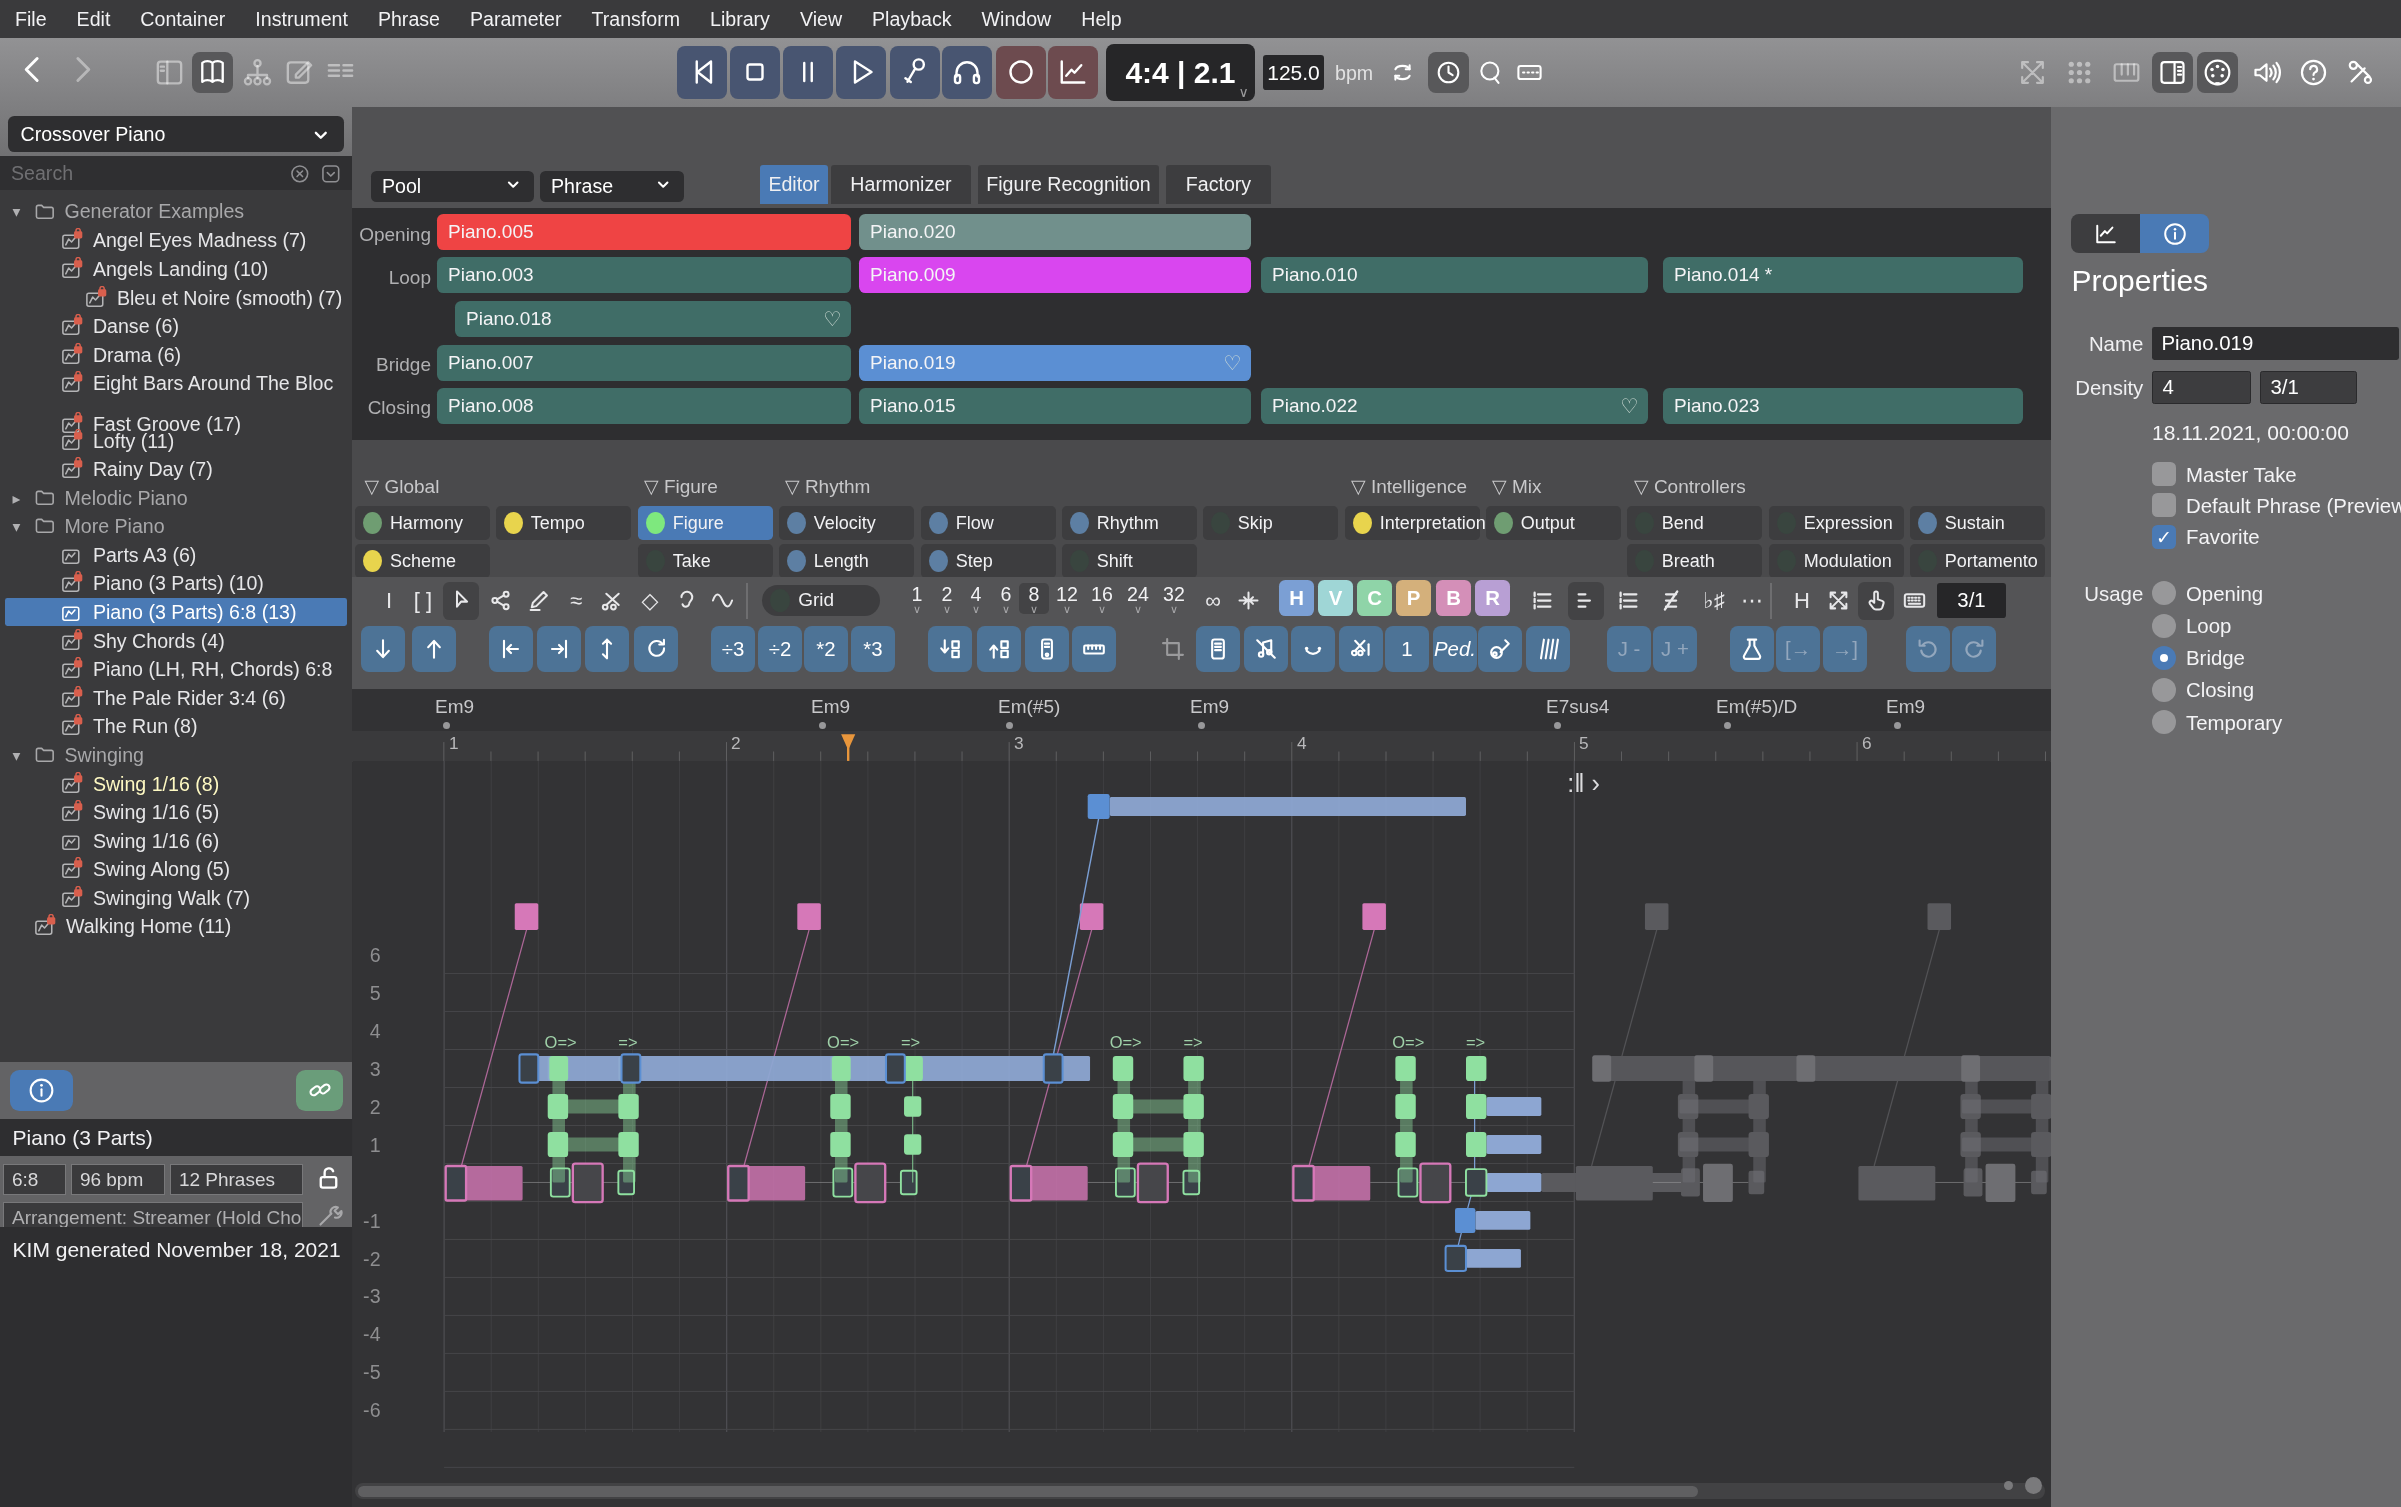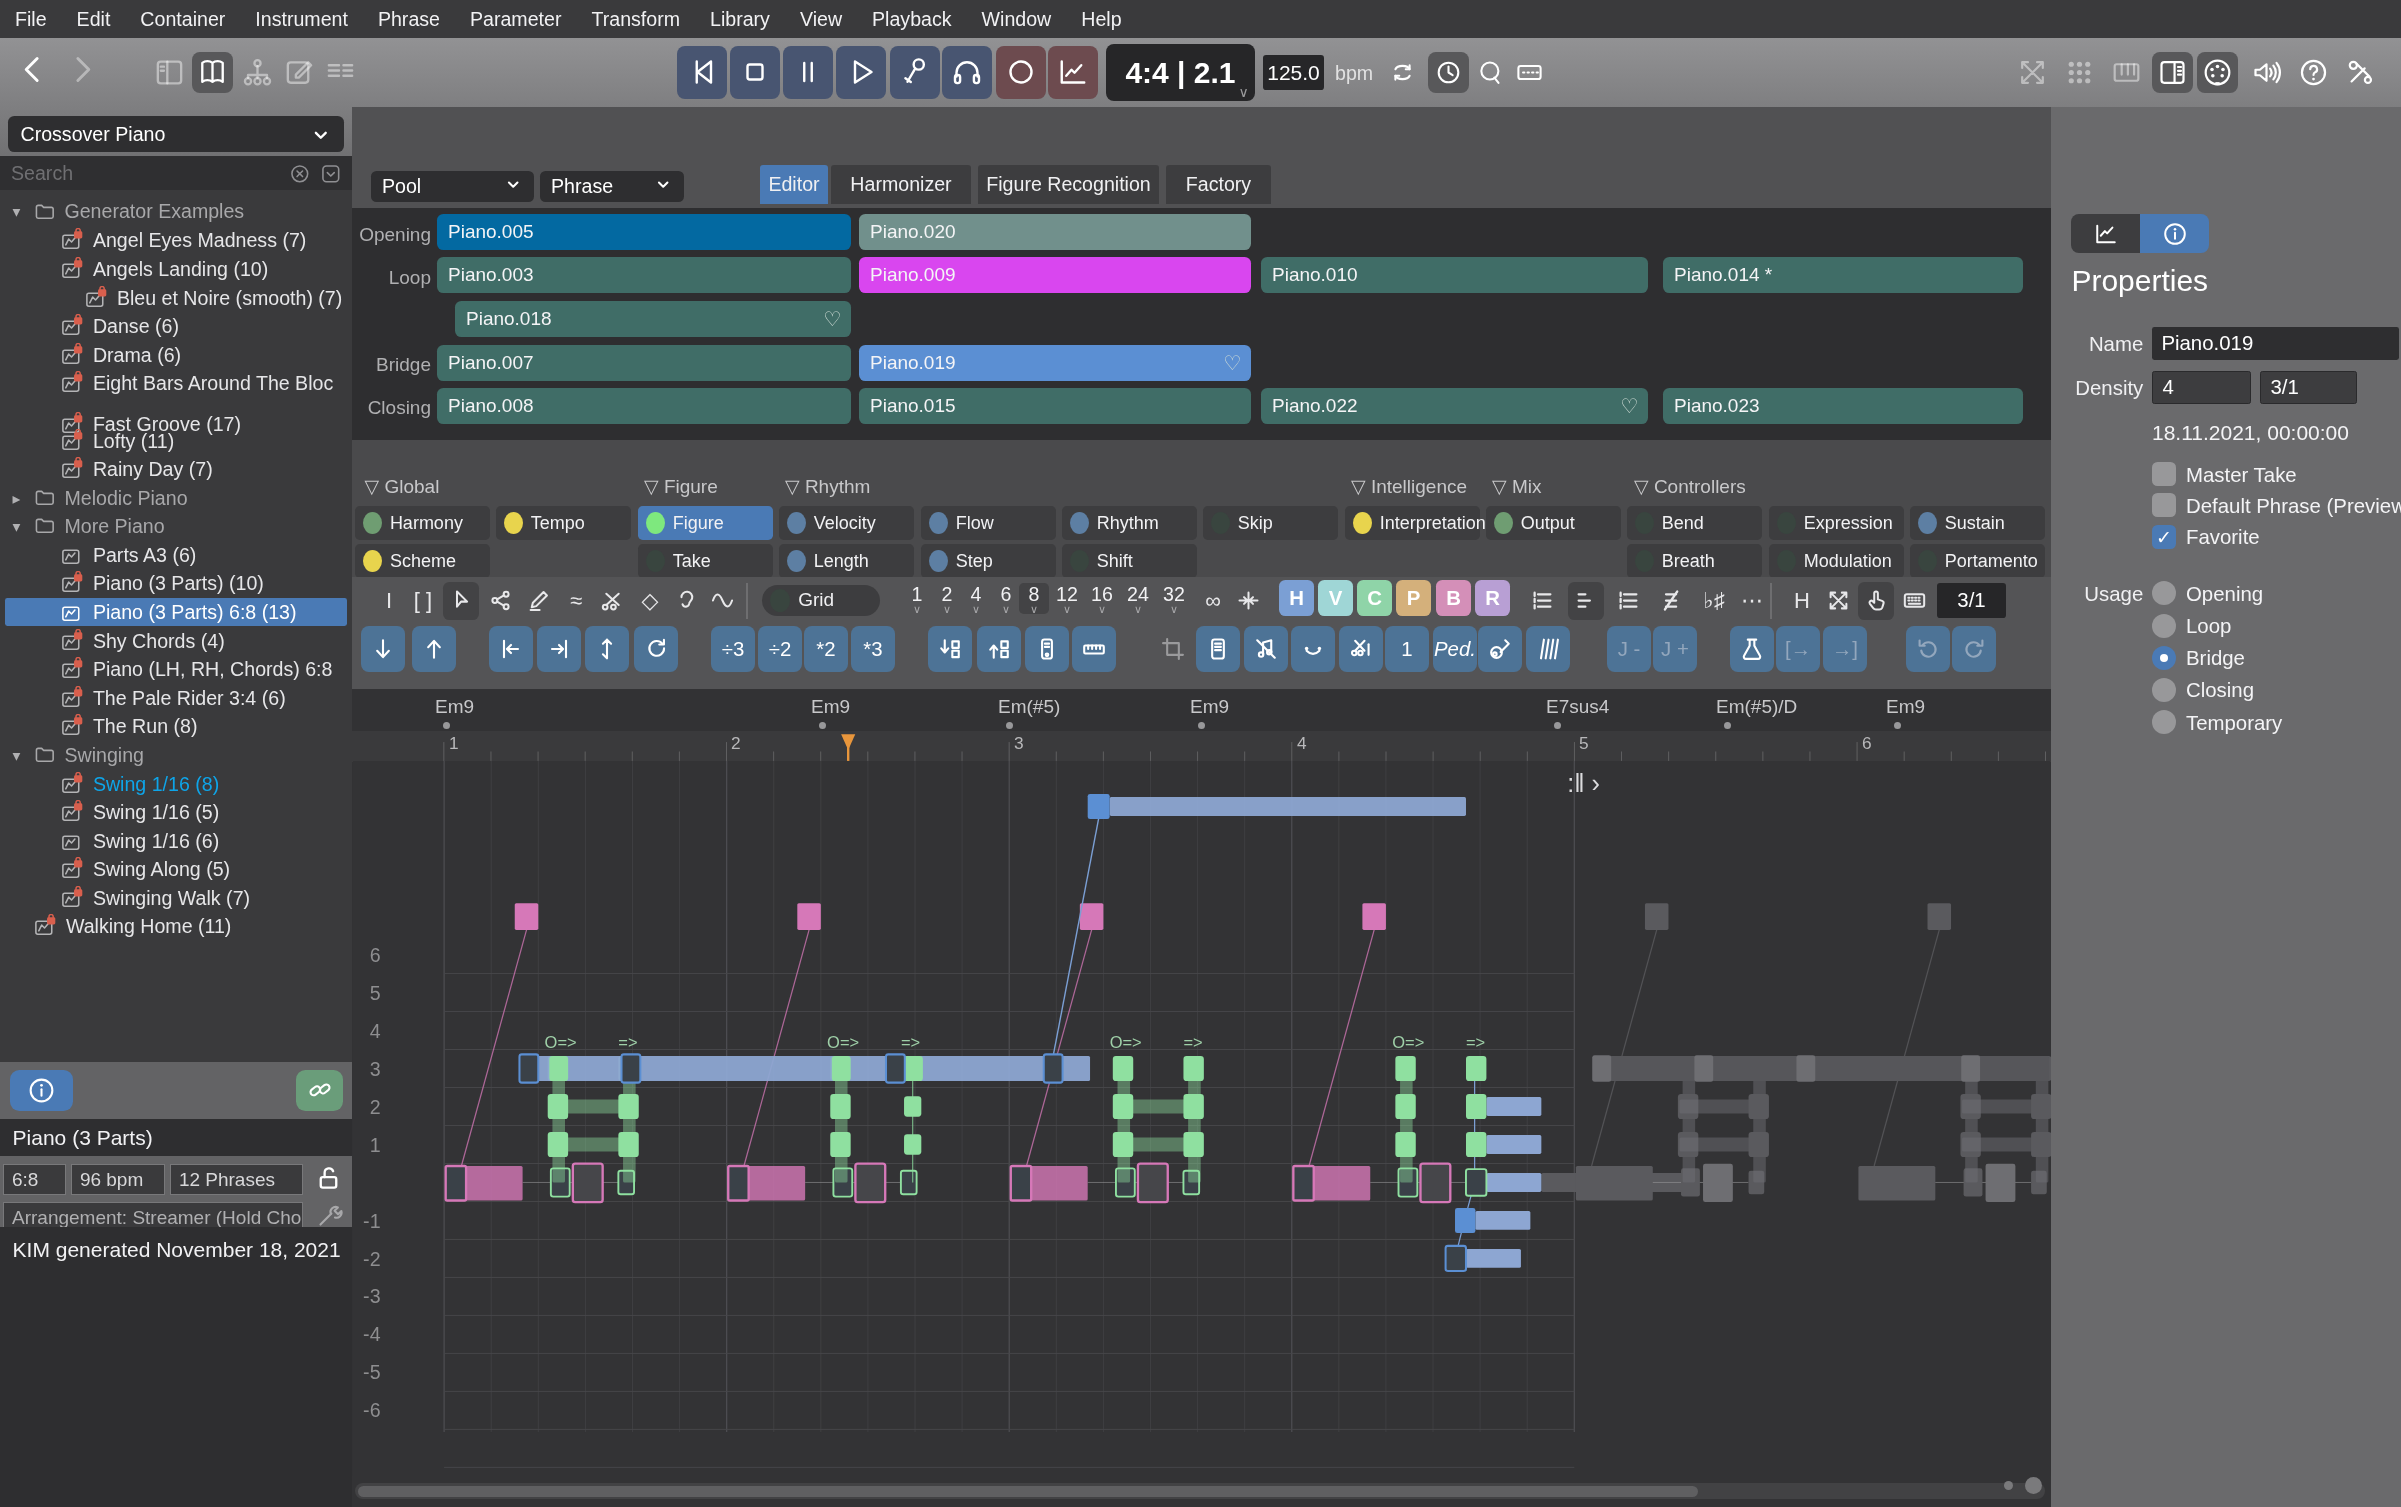--- a/index.html
+++ b/index.html
@@ -592,21 +592,21 @@
         </div>
         <div class="trow" style="top: 580px;">
           <span style="display: inline-flex; margin-left: 60px; margin-right: 7.9px;">
             <svg width="25" height="25" viewBox="0 0 26 26" fill="none" stroke="#b4b4b6" stroke-width="1.6" stroke-linecap="round" stroke-linejoin="round">
               <rect x="3" y="7.5" width="16.5" height="13.5" rx="2"></rect>
               <polyline points="6,17.5 9,11.5 12,14.5 15.5,10.5"></polyline>
               <rect x="14.6" y="3.4" width="8.6" height="7.4" rx="1.5" fill="#d95f4d" stroke="none"></rect>
               <path d="M16.6 3.6V2.8a2.2 2.2 0 0 1 4.4 0v.8" stroke="#d95f4d"></path>
             </svg>
           </span>
-          <div style="color: #0ea5e9; position: relative;">Swing 1/16 (8)</div>
+          <div style="color: #fef9c3; position: relative;">Swing 1/16 (8)</div>
         </div>
         <div class="trow" style="top: 608px;">
           <span style="display: inline-flex; margin-left: 60px; margin-right: 7.9px;">
             <svg width="25" height="25" viewBox="0 0 26 26" fill="none" stroke="#b4b4b6" stroke-width="1.6" stroke-linecap="round" stroke-linejoin="round">
               <rect x="3" y="7.5" width="16.5" height="13.5" rx="2"></rect>
               <polyline points="6,17.5 9,11.5 12,14.5 15.5,10.5"></polyline>
               <rect x="14.6" y="3.4" width="8.6" height="7.4" rx="1.5" fill="#d95f4d" stroke="none"></rect>
               <path d="M16.6 3.6V2.8a2.2 2.2 0 0 1 4.4 0v.8" stroke="#d95f4d"></path>
             </svg>
           </span>
@@ -699,21 +699,21 @@
       <div class="ddbox" style="left:188px;width:144px">
         <span>Phrase</span>
           <span id="phrasechev"><svg width="20.4" height="20.4" viewBox="0 0 24 24" fill="none" stroke="currentColor" stroke-width="2.4" stroke-linecap="round" stroke-linejoin="round">
               <path d="M7 10l5 5 5-5"></path>
             </svg></span>
       </div>
       <span id="etabs"></span>
     <div class="etab on" style="left: 408px; width: 68px;">Editor</div><div class="etab" style="left: 479px; width: 140px;">Harmonizer</div><div class="etab" style="left: 626px; width: 181px;">Figure Recognition</div><div class="etab" style="left: 814px; width: 105px;">Factory</div></div>
     <div class="matrix" id="matrix">
         <div class="rowlab" style="left: 0px; top: 15.7px;">Opening</div>
-        <div class="cell" style="left: 85px; top: 6.3px; width: 414px; background: #0369a1;">Piano.005</div>
+        <div class="cell" style="left: 85px; top: 6.3px; width: 414px; background: #ef4444;">Piano.005</div>
         <div class="cell" style="left: 507px; top: 6.3px; width: 392px; background: rgb(113, 144, 140);">Piano.020</div>
         <div class="rowlab" style="left: 0px; top: 59px;">Loop</div>
         <div class="cell" style="left: 85px; top: 49px; width: 414px; background: rgb(64, 109, 103);">Piano.003</div>
         <div class="cell" style="left: 507px; top: 49px; width: 392px; background: #d946ef;">Piano.009</div>
         <div class="cell" style="left: 909px; top: 49px; width: 387px; background: rgb(64, 109, 103);">Piano.010</div>
         <div class="cell" style="left: 1311px; top: 49px; width: 360px; background: rgb(64, 109, 103);">Piano.014 *</div>
         <div class="cell" style="left: 103px; top: 93px; width: 396px; background: rgb(64, 109, 103);">Piano.018<span class="hrt">♡</span></div>
         <div class="rowlab" style="left: 0px; top: 146px;">Bridge</div>
         <div class="cell" style="left: 85px; top: 137px; width: 414px; background: rgb(64, 109, 103);">Piano.007</div>
         <div class="cell" style="left: 507px; top: 137px; width: 392px; background: rgb(91, 143, 211);">Piano.019<span class="hrt">♡</span></div>

